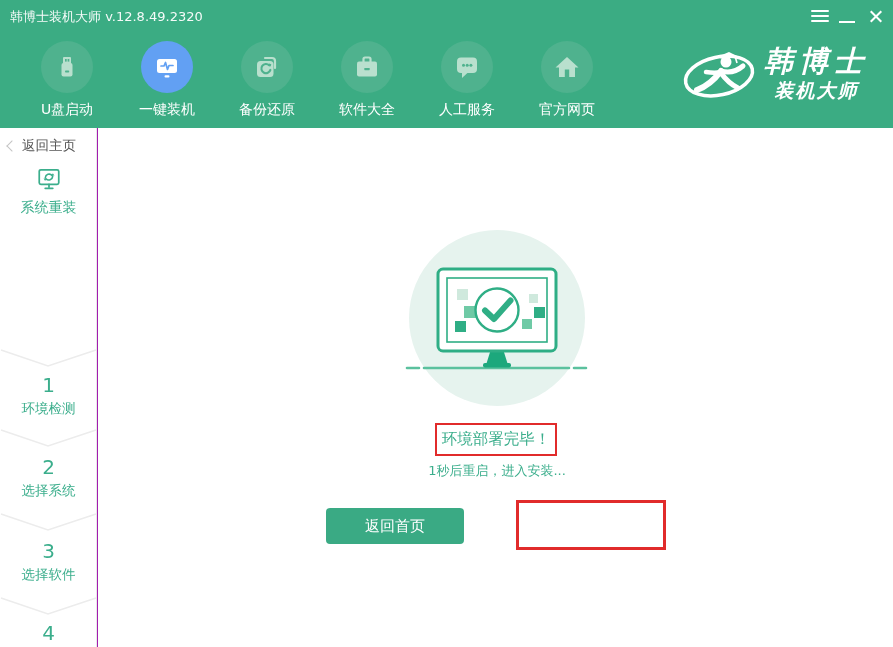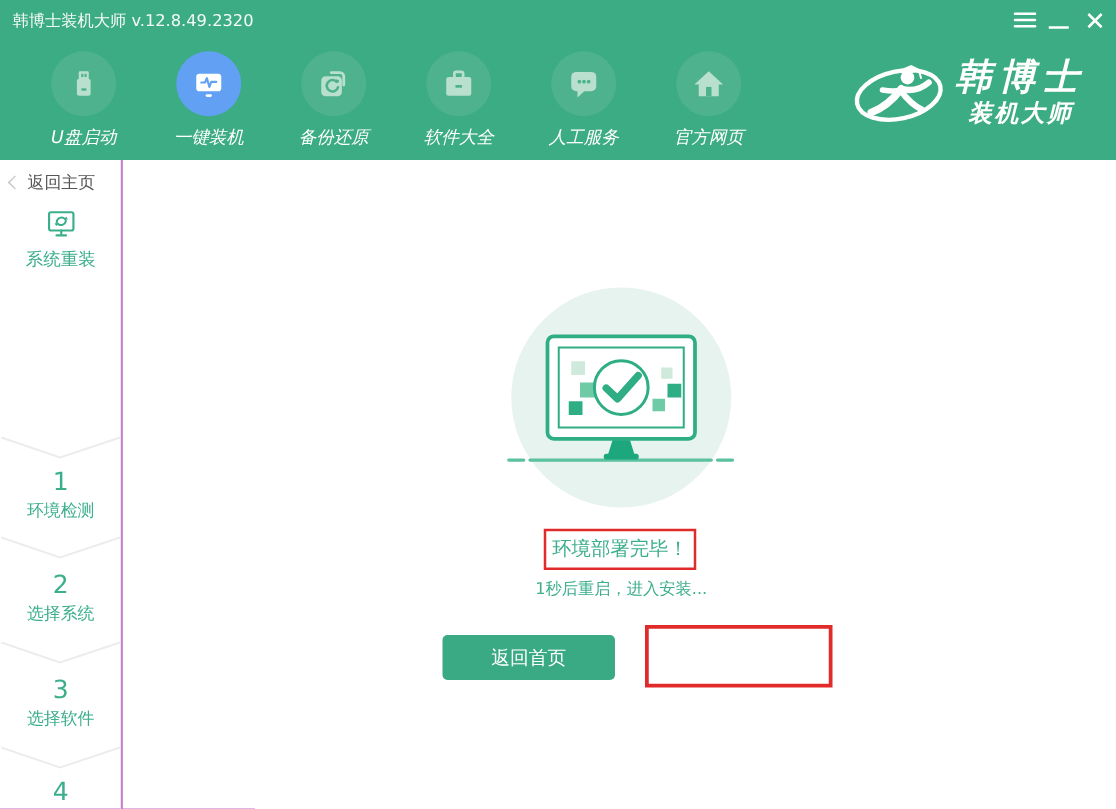--- a/index.html
+++ b/index.html
@@ -15,21 +15,21 @@
   .ctl-min { right:37px; }
   .ctl-min i { position:absolute; left:1px; right:1px; bottom:0; height:2px; background:#fff; }
   .ctl-close { right:8px; }
   .ctl-close i::before, .ctl-close i::after { content:""; position:absolute; left:8px; top:0; width:2px; height:15px; background:#fff; }
   .ctl-close i::before { transform:rotate(45deg); }
   .ctl-close i::after { transform:rotate(-45deg); }
 
   .nav-item { position:absolute; top:41px; width:104px; text-align:center; cursor:pointer; }
   .nav-circle { width:52px; height:52px; border-radius:50%; background:#4FB28E; margin:0 auto; display:flex; align-items:center; justify-content:center; }
   .nav-item.active .nav-circle { background:#62A0F3; }
-  .nav-label { margin-top:8px; color:#ffffff; font-size:14px;font-style:italic; }
+  .nav-label { margin-top:8px; color:#ffffff; font-size:14px; }
 
   .logo { position:absolute; right:24px; top:42px; display:flex; align-items:center; }
   .logo-text { font-style:italic; font-weight:bold; color:#fff; text-align:center; margin-left:4px; }
   .logo-line1 { font-size:29px; letter-spacing:6px; line-height:1.1; }
   .logo-line2 { font-size:19px; letter-spacing:2px;font-style:italic; }
 
   
   .sidebar { position:absolute; top:128px; left:0; width:97px; height:519px; background:#fff; border-right:1px solid #E9E9E9; }
   .back-row { position:absolute; top:9px; left:8px; display:flex; align-items:center; cursor:pointer; color:#555; font-size:13.5px; }
   .back-chev { width:8px; height:8px; border-left:1.5px solid #C4C4C4; border-bottom:1.5px solid #C4C4C4; transform:rotate(45deg); margin-right:6px; }
@@ -41,21 +41,21 @@
   .step-label { color:#3BAE8C; font-size:13.5px; margin-top:2px; }
 
   
   .main { position:absolute; top:128px; left:98px; width:795px; height:519px; background:#fff; }
   .illus { position:absolute; left:299px; top:90px; width:200px; height:200px; }
   .annotation { position:absolute; border:3px solid #E12B2B; pointer-events:none; }
   .annotation-status { left:337px; top:295px; width:122px; height:33px; border-width:2.5px; }
   .status-title { position:absolute; left:337px; top:295px; width:122px; height:33px; line-height:33px; text-align:center; color:#3BAE8C; font-size:15.5px;border-radius:11px; }
   .status-sub { position:absolute; left:249px; top:334px; width:300px; text-align:center; color:#3BAE8C; font-size:13px; }
   .btn { position:absolute; top:380px; width:138px; height:36px; line-height:36px; text-align:center; background:#3AAA84; color:#fff; font-size:15px; border-radius:4px; cursor:pointer; }
-  .btn-home { left:256px; }
+  .btn-home { left:228px; }
   .btn-restart { left:425px; }
   .annotation-restart { left:418px; top:372px; width:150px; height:50px; }
 </style>
 </head>
 <body>
 
 <div class="app">
 
   <div class="header">
     <div class="titlebar-text">韩博士装机大师 v.12.8.49.2320</div>

